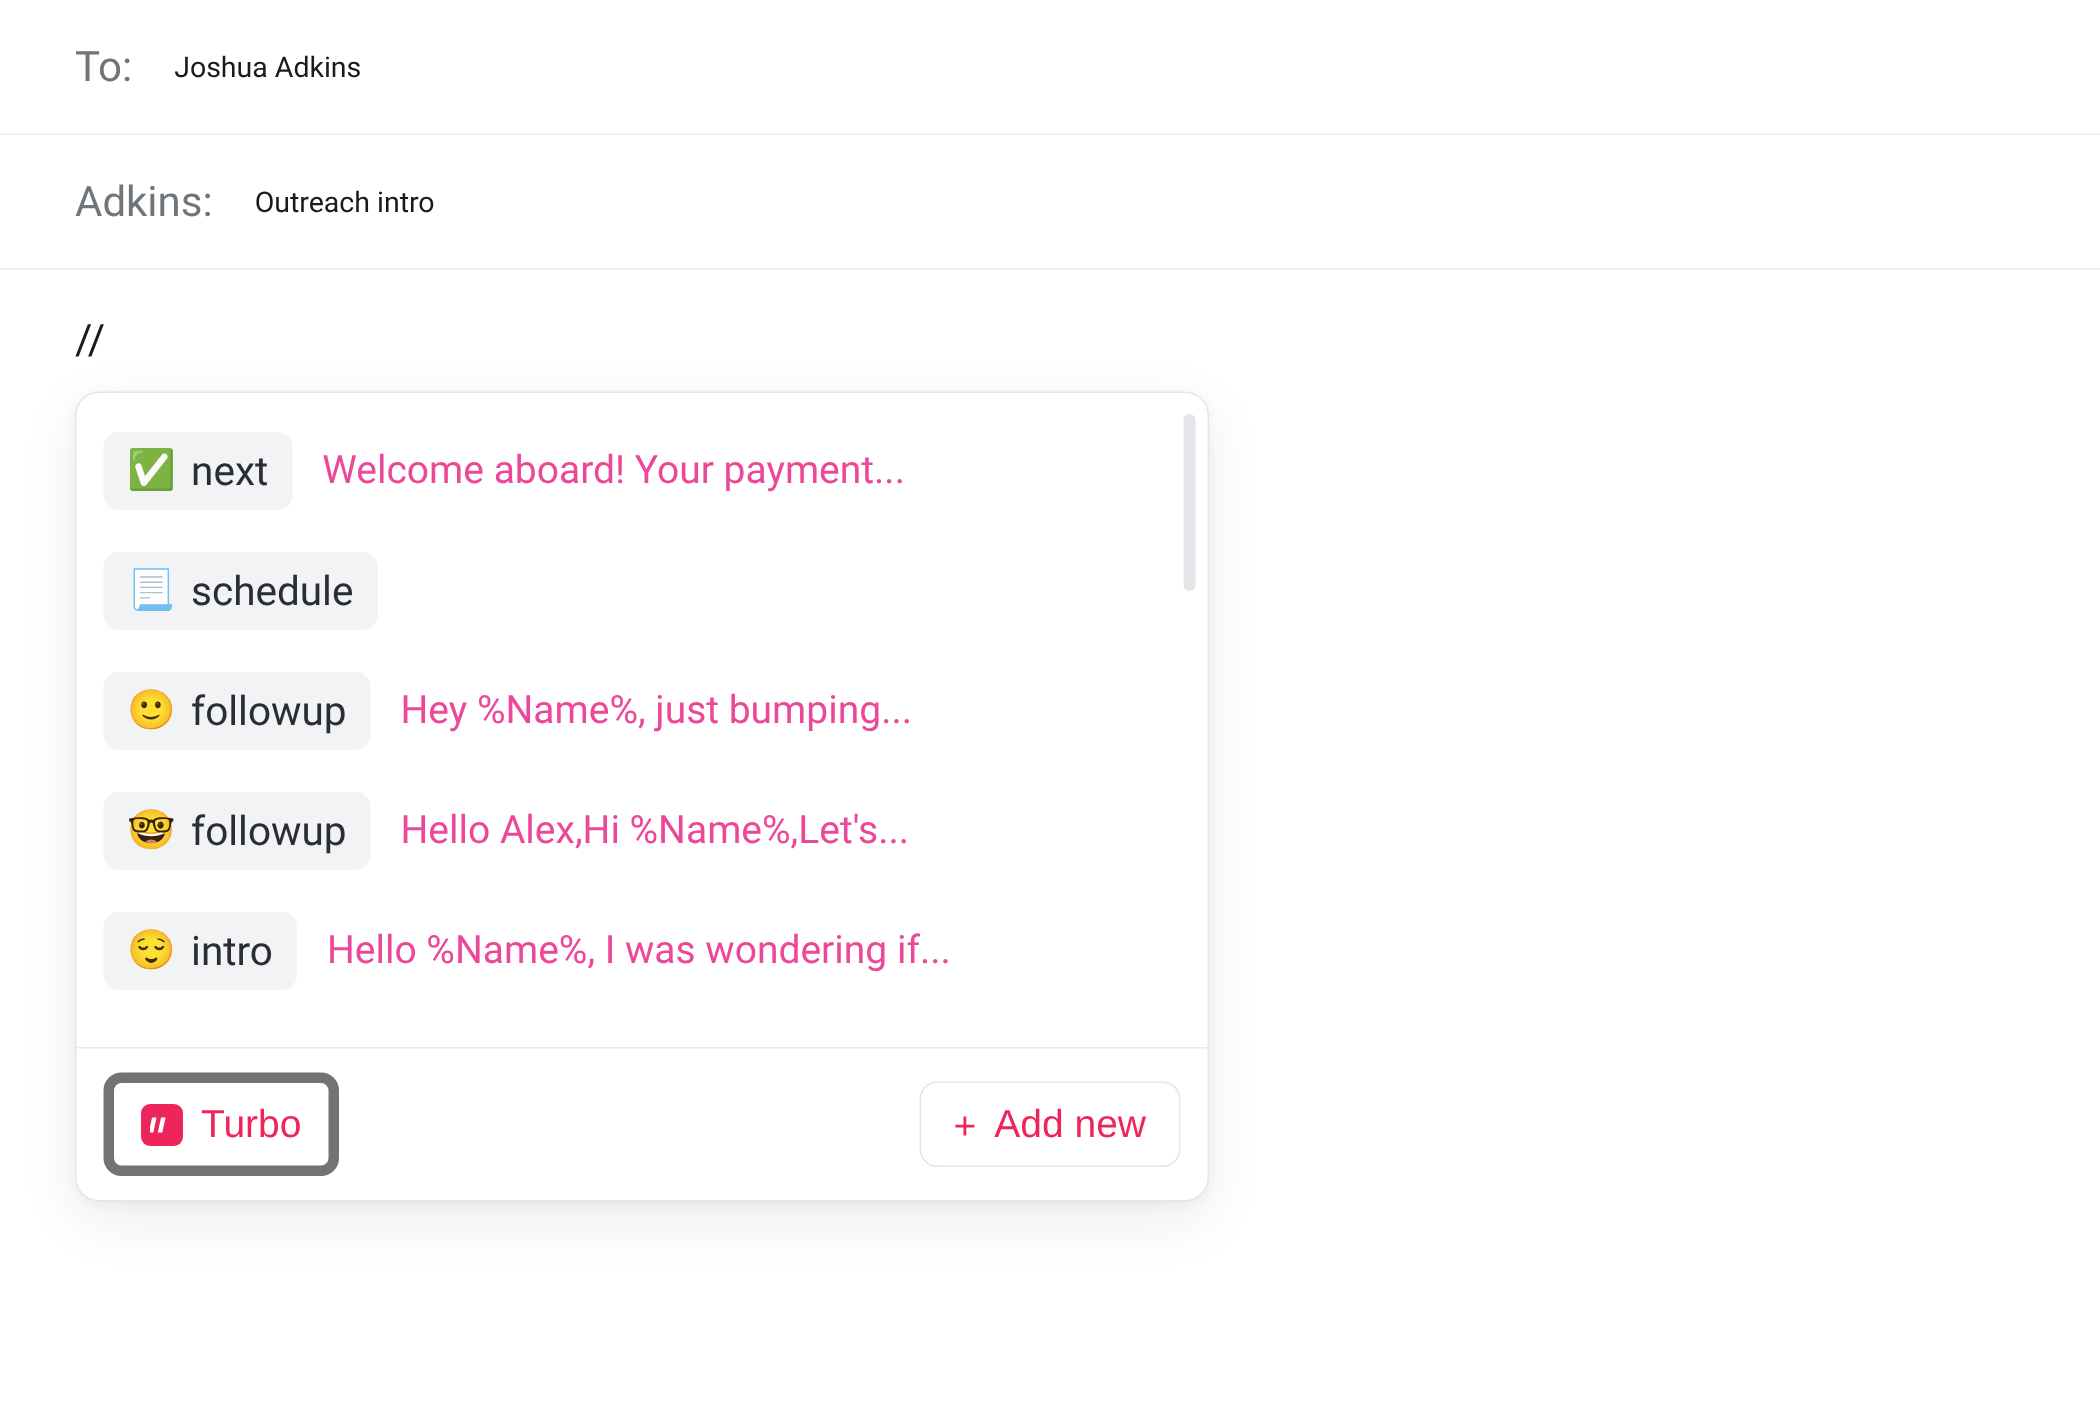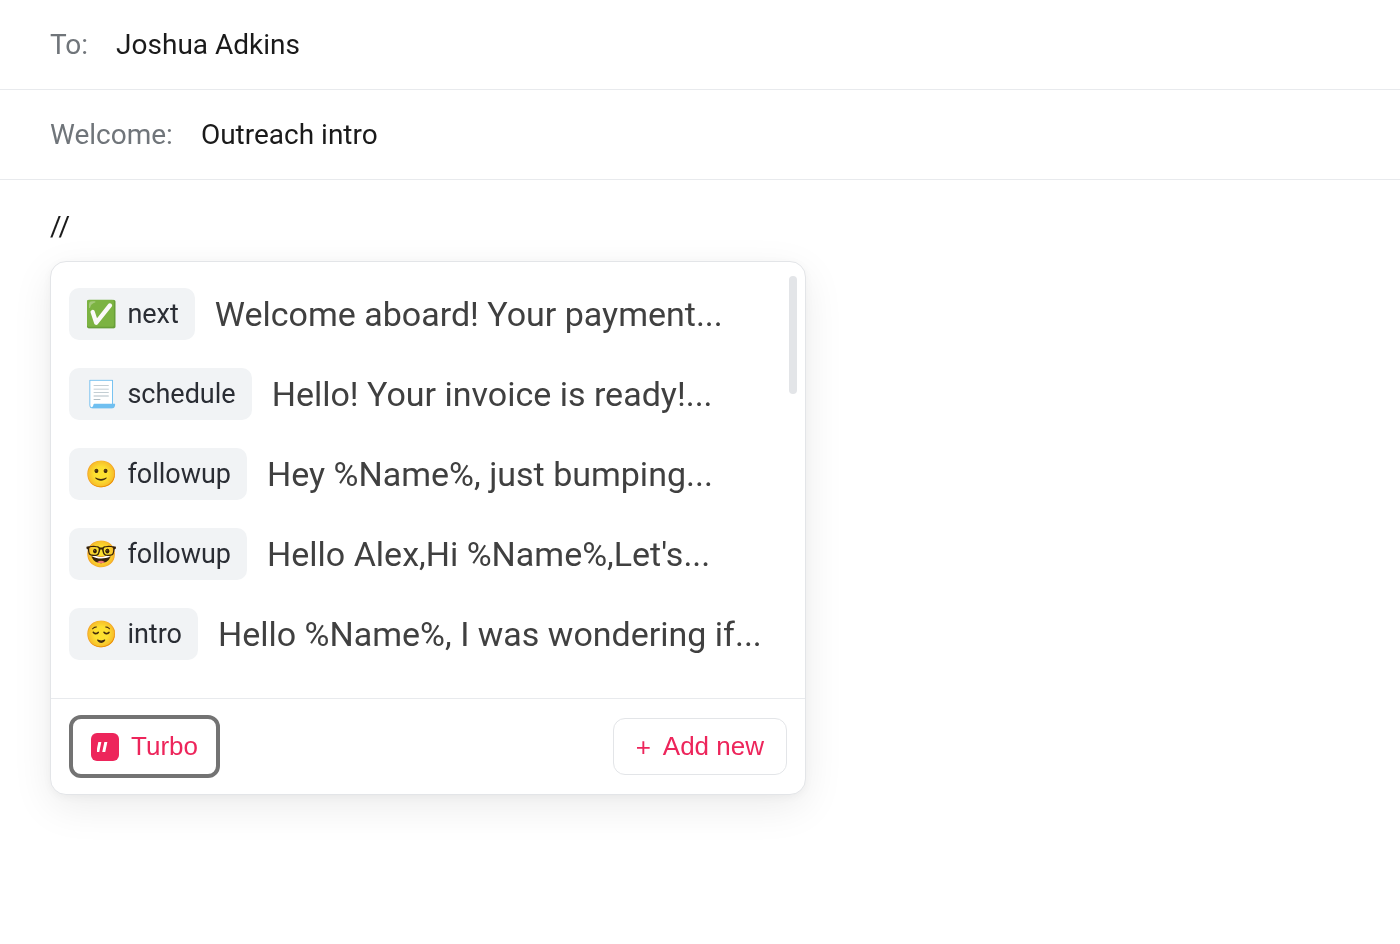--- a/index.html
+++ b/index.html
@@ -30,21 +30,21 @@
     }
     .field-row.subject-row {
       padding: 28px 50px;
     }
     .field-label {
       font-size: 28px;
       color: #70757a;
       font-weight: 400;
     }
     .field-value {
-      font-size: 28px;
+      font-size: 19px;
       color: #1a1a1a;
       font-weight: 400;
     }
     .body-area {
       padding: 30px 50px;
     }
     .trigger-text {
       font-size: 28px;
       color: #1a1a1a;
       font-weight: 400;
@@ -84,22 +84,22 @@
       font-size: 27px;
       color: #2a2d34;
       font-weight: 400;
       white-space: nowrap;
     }
     .snippet-emoji {
       font-size: 26px;
       line-height: 1;
     }
     .snippet-preview {
-      font-size: 34px;
-      color: #404040;
+      font-size: 26px;
+      color: #ec4899;
       font-weight: 400;
       white-space: nowrap;
       overflow: hidden;
       text-overflow: ellipsis;
     }
     .popup-scrollbar {
       position: absolute;
       right: 8px;
       top: 14px;
       width: 8px;
@@ -114,21 +114,21 @@
       display: flex;
       align-items: center;
       justify-content: space-between;
       padding: 16px 18px;
     }
     .turbo-button {
       display: inline-flex;
       align-items: center;
       gap: 12px;
       background: #fff;
-      border: 4px solid #737373;
+      border: 7px solid #737373;
       border-radius: 12px;
       padding: 12px 18px;
       cursor: pointer;
       font-size: 26px;
       font-weight: 500;
       color: #ed255b;
     }
     .turbo-icon {
       width: 28px;
       height: 28px;
@@ -159,21 +159,21 @@
   </style>
 </head>
 <body>
 
 <div class="container">
   <div class="field-row">
     <span class="field-label">To:</span>
     <span class="field-value">Joshua Adkins</span>
   </div>
   <div class="field-row subject-row">
-    <span class="field-label">Welcome:</span>
+    <span class="field-label">Adkins:</span>
     <span class="field-value">Outreach intro</span>
   </div>
   <div class="body-area">
     <div class="trigger-text">//</div>
 
     <div class="popup">
       <div class="popup-list">
 
         <div class="snippet-row">
           <span class="snippet-chip">
@@ -181,21 +181,20 @@
             <span>next</span>
           </span>
           <span class="snippet-preview">Welcome aboard! Your payment...</span>
         </div>
 
         <div class="snippet-row">
           <span class="snippet-chip">
             <span class="snippet-emoji">📃</span>
             <span>schedule</span>
           </span>
-          <span class="snippet-preview">Hello! Your invoice is ready!...</span>
         </div>
 
         <div class="snippet-row">
           <span class="snippet-chip">
             <span class="snippet-emoji">🙂</span>
             <span>followup</span>
           </span>
           <span class="snippet-preview">Hey %Name%, just bumping...</span>
         </div>
 

